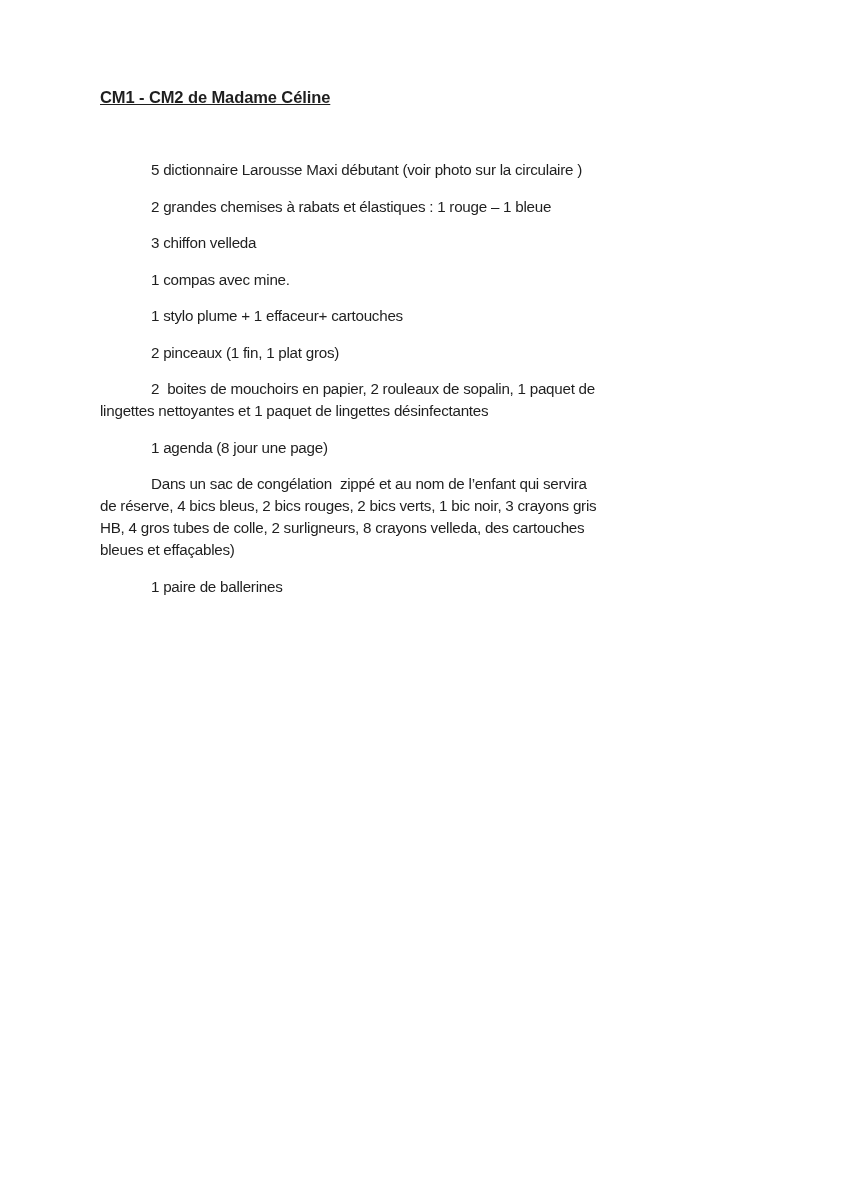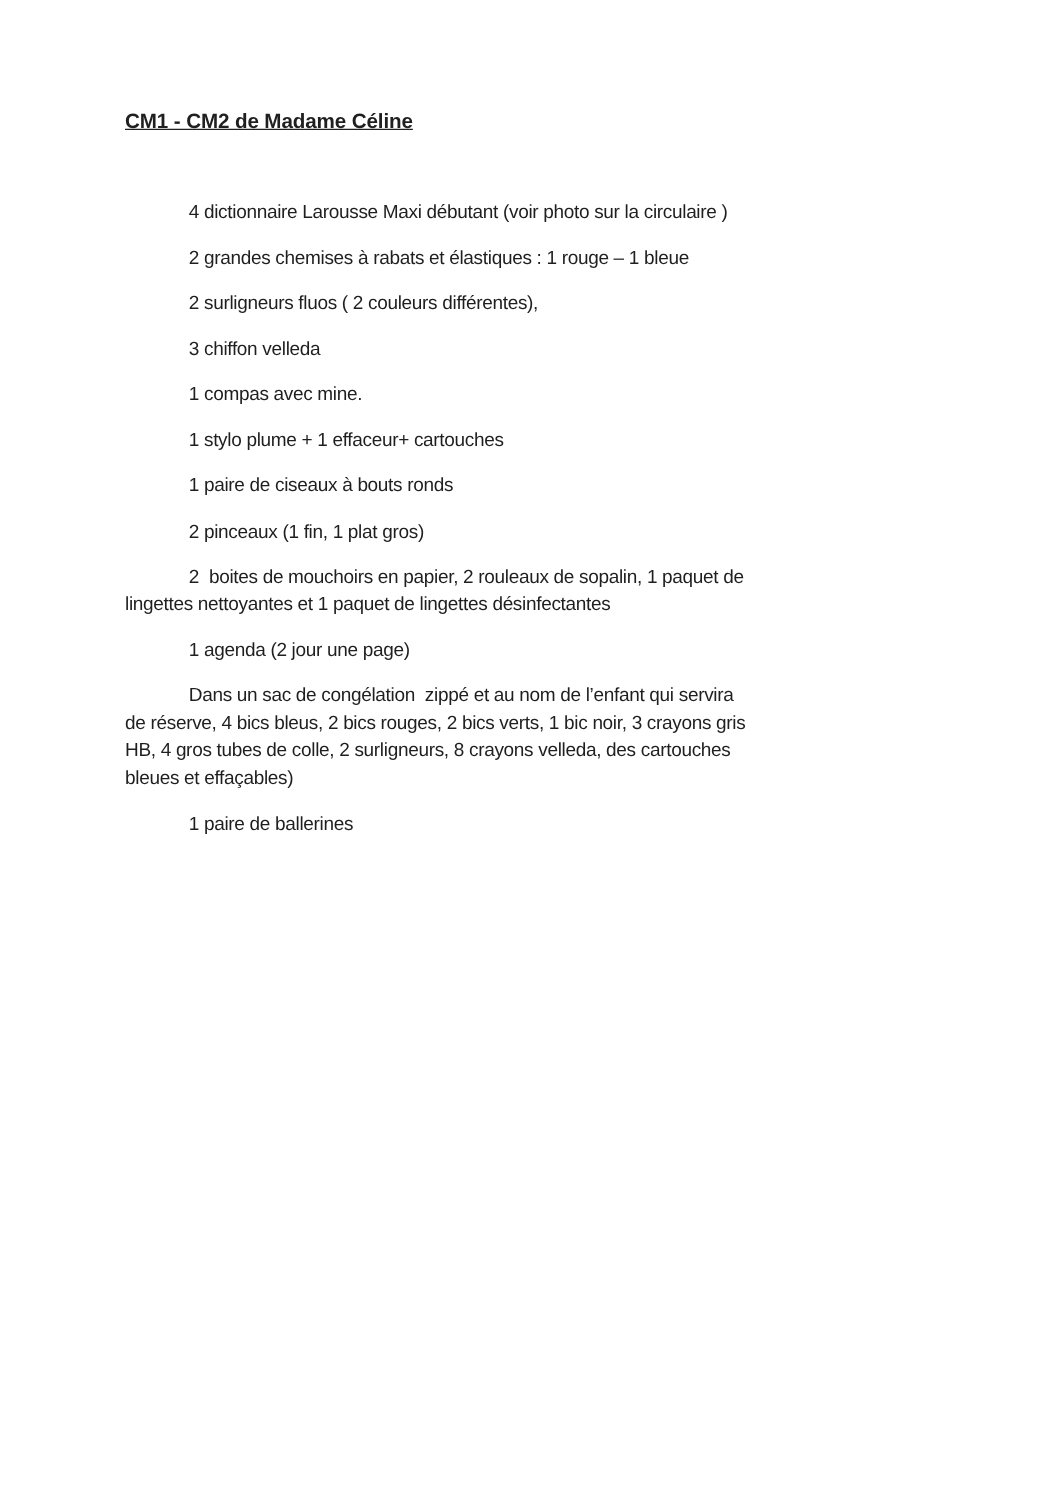--- a/index.html
+++ b/index.html
@@ -37,26 +37,24 @@
     text-indent: 51px;
     white-space: pre-wrap;
   }
 </style>
 </head>
 <body>
 
 <div class="page">
   <h1 class="title">CM1 - CM2 de Madame Céline</h1>
   <div class="content">
-    <p class="item">4 dictionnaire Larousse Maxi débutant (voir photo sur la circulaire )</p>
+    <p class="item">5 dictionnaire Larousse Maxi débutant (voir photo sur la circulaire )</p>
     <p class="item">2 grandes chemises à rabats et élastiques : 1 rouge – 1 bleue</p>
-    <p class="item">2 surligneurs fluos ( 2 couleurs différentes),</p>
     <p class="item">3 chiffon velleda</p>
     <p class="item">1 compas avec mine.</p>
     <p class="item">1 stylo plume + 1 effaceur+ cartouches</p>
-    <p class="item">1 paire de ciseaux à bouts ronds</p>
     <p class="item">2 pinceaux (1 fin, 1 plat gros)</p>
     <p class="item">2  boites de mouchoirs en papier, 2 rouleaux de sopalin, 1 paquet de lingettes nettoyantes et 1 paquet de lingettes désinfectantes</p>
-    <p class="item">1 agenda (2 jour une page)</p>
+    <p class="item">1 agenda (8 jour une page)</p>
     <p class="item">Dans un sac de congélation  zippé et au nom de l’enfant qui servira de réserve, 4 bics bleus, 2 bics rouges, 2 bics verts, 1 bic noir, 3 crayons gris HB, 4 gros tubes de colle, 2 surligneurs, 8 crayons velleda, des cartouches bleues et effaçables)</p>
     <p class="item">1 paire de ballerines</p>
   </div>
 </div>
 
 </body></html>

